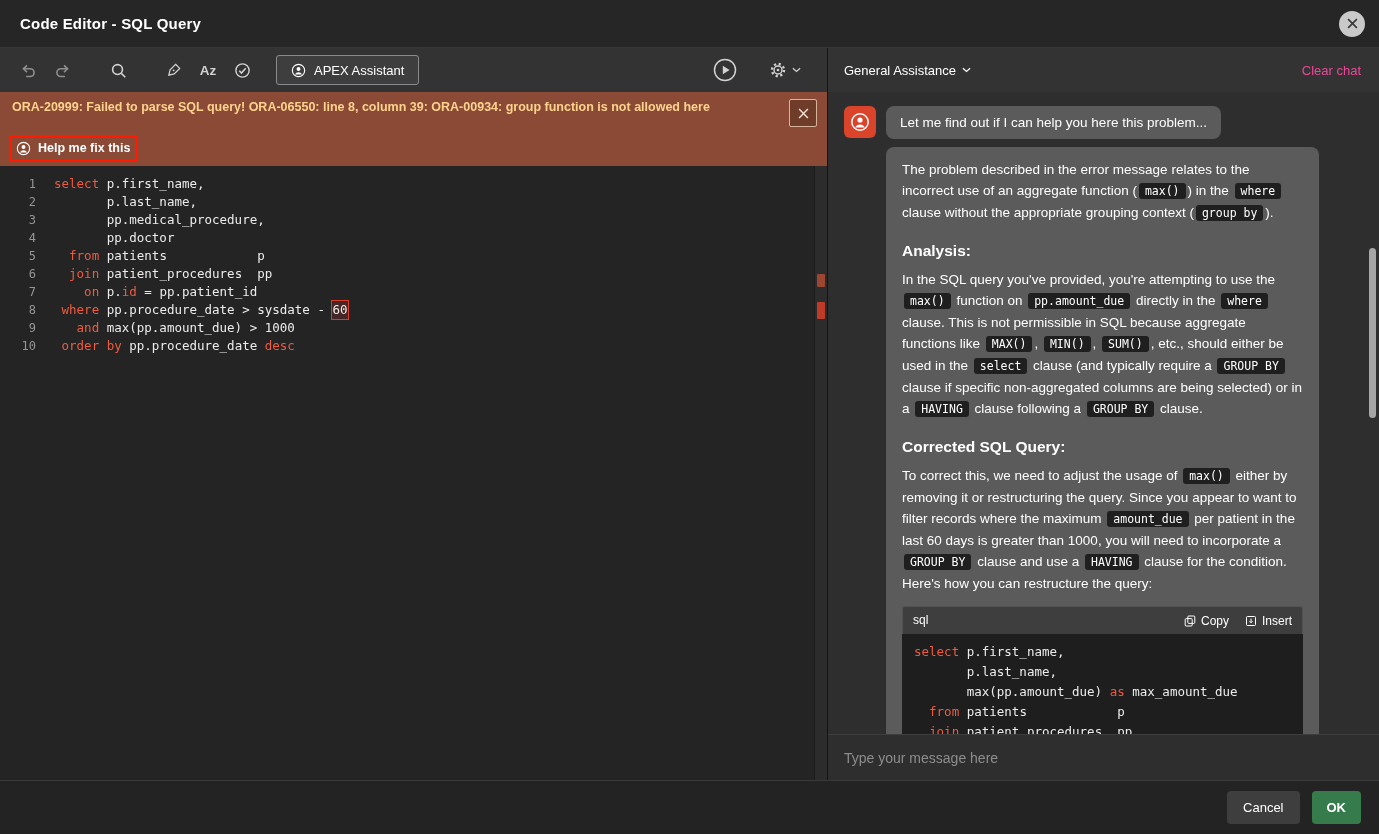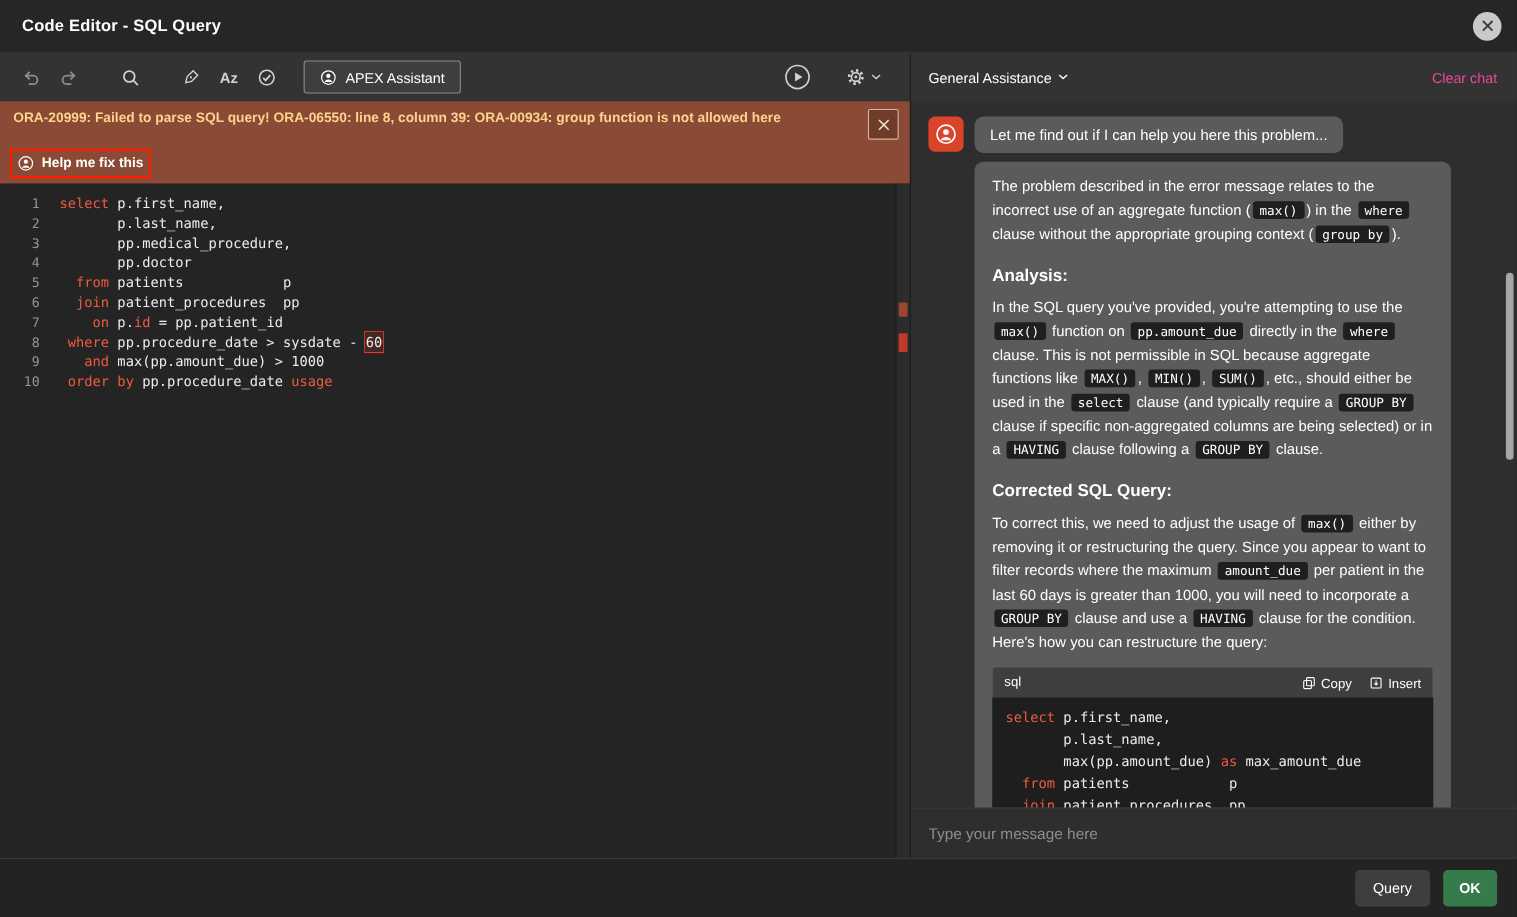--- a/index.html
+++ b/index.html
@@ -233,21 +233,21 @@
               <span class="ln">9</span>
               <span class="seg pl">   </span>
               <span class="seg kw">and</span>
               <span class="seg pl"> max(pp.amount_due) &gt; 1000</span>
             </div>
             <div class="code-line">
               <span class="ln">10</span>
               <span class="seg pl"> </span>
               <span class="seg kw">order by</span>
               <span class="seg pl"> pp.procedure_date </span>
-              <span class="seg kw">usage</span>
+              <span class="seg kw">desc</span>
             </div>
           </div>
         <div class="editor-scroll">
           <span class="marker m1"></span>
           <span class="marker m2"></span>
         </div>
       </div>
     </section>
 
     <aside class="right">
@@ -331,16 +331,16 @@
         <div class="chat-scrollbar"></div>
       </div>
 
       <div class="chat-input">
         <input type="text" placeholder="Type your message here" style="">
       </div>
     </aside>
   </div>
 
   <footer class="footer">
-    <button class="btn-cancel">Query</button>
+    <button class="btn-cancel">Cancel</button>
     <button class="btn-ok">OK</button>
   </footer>
 </div>
 
 </body></html>

